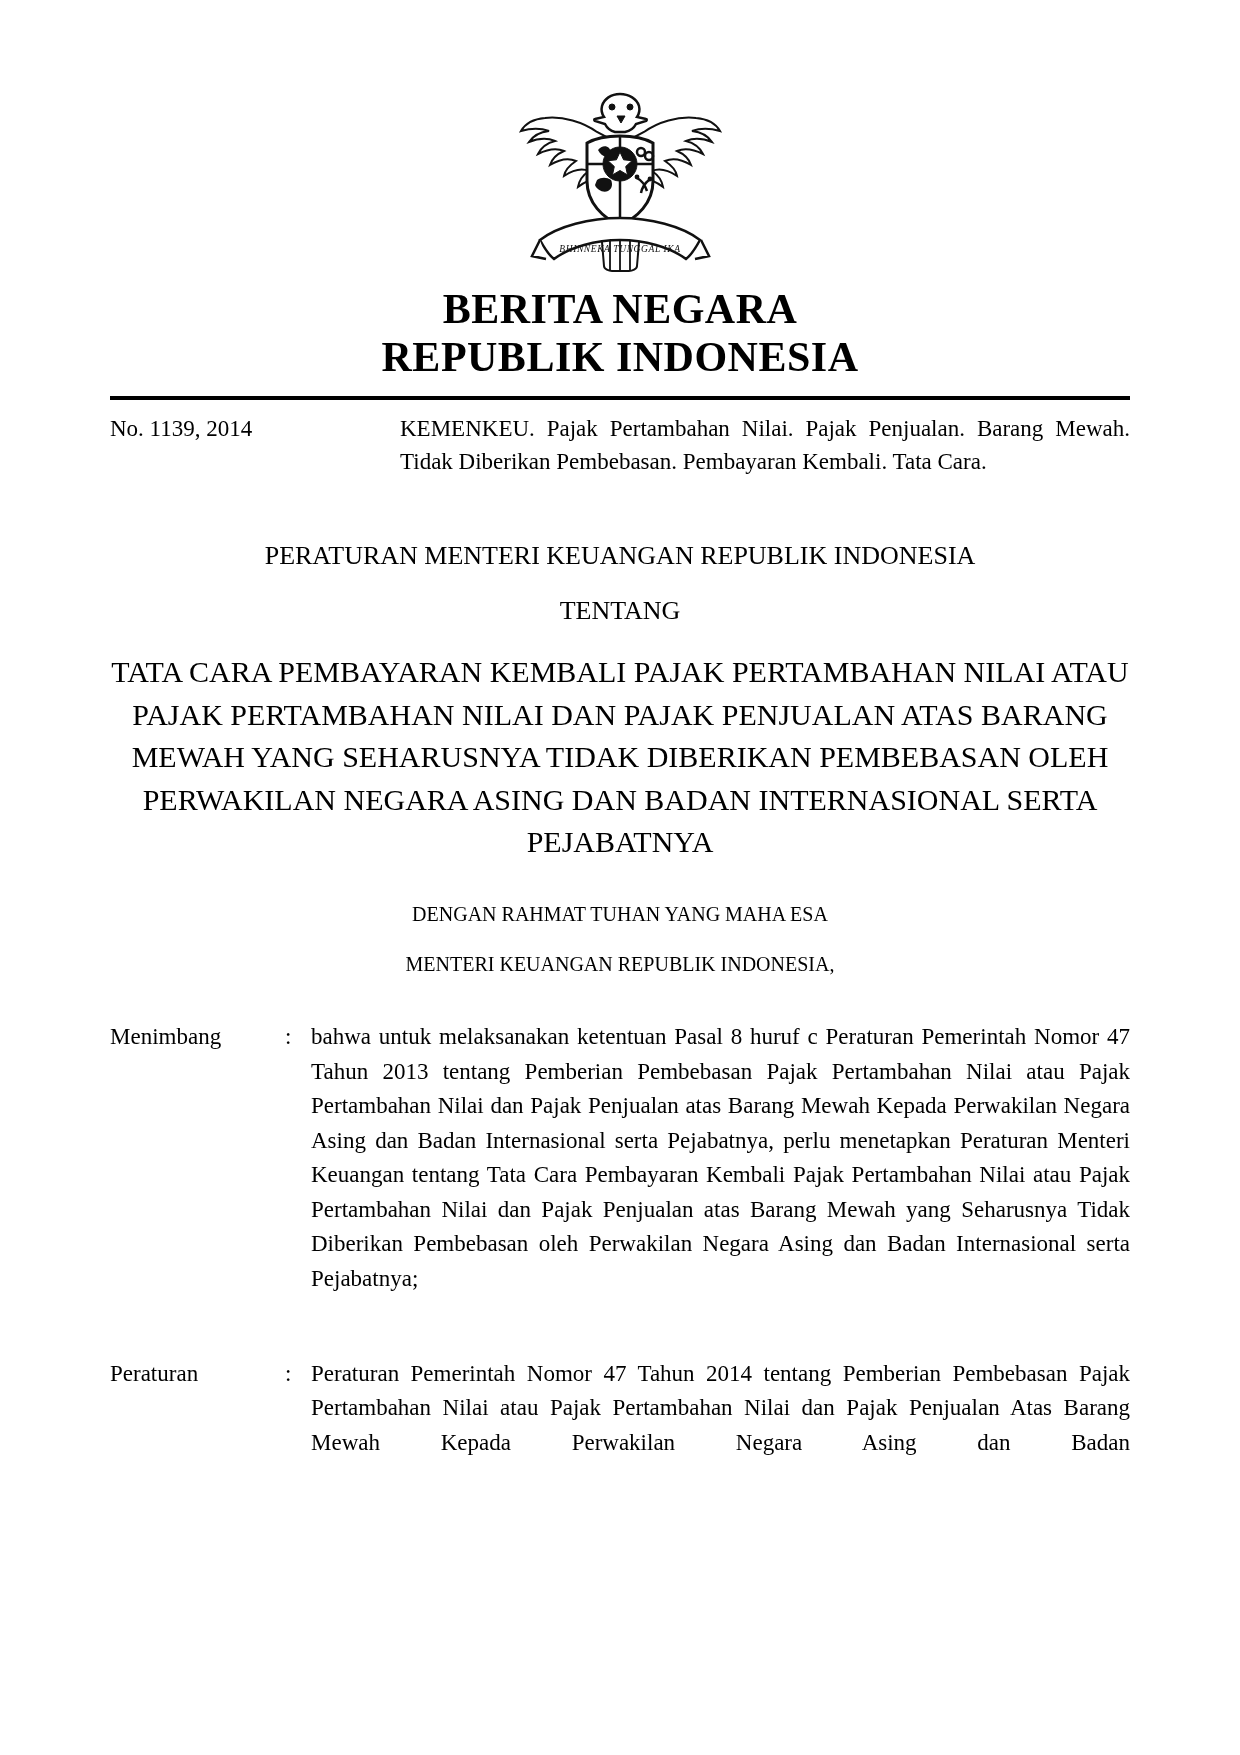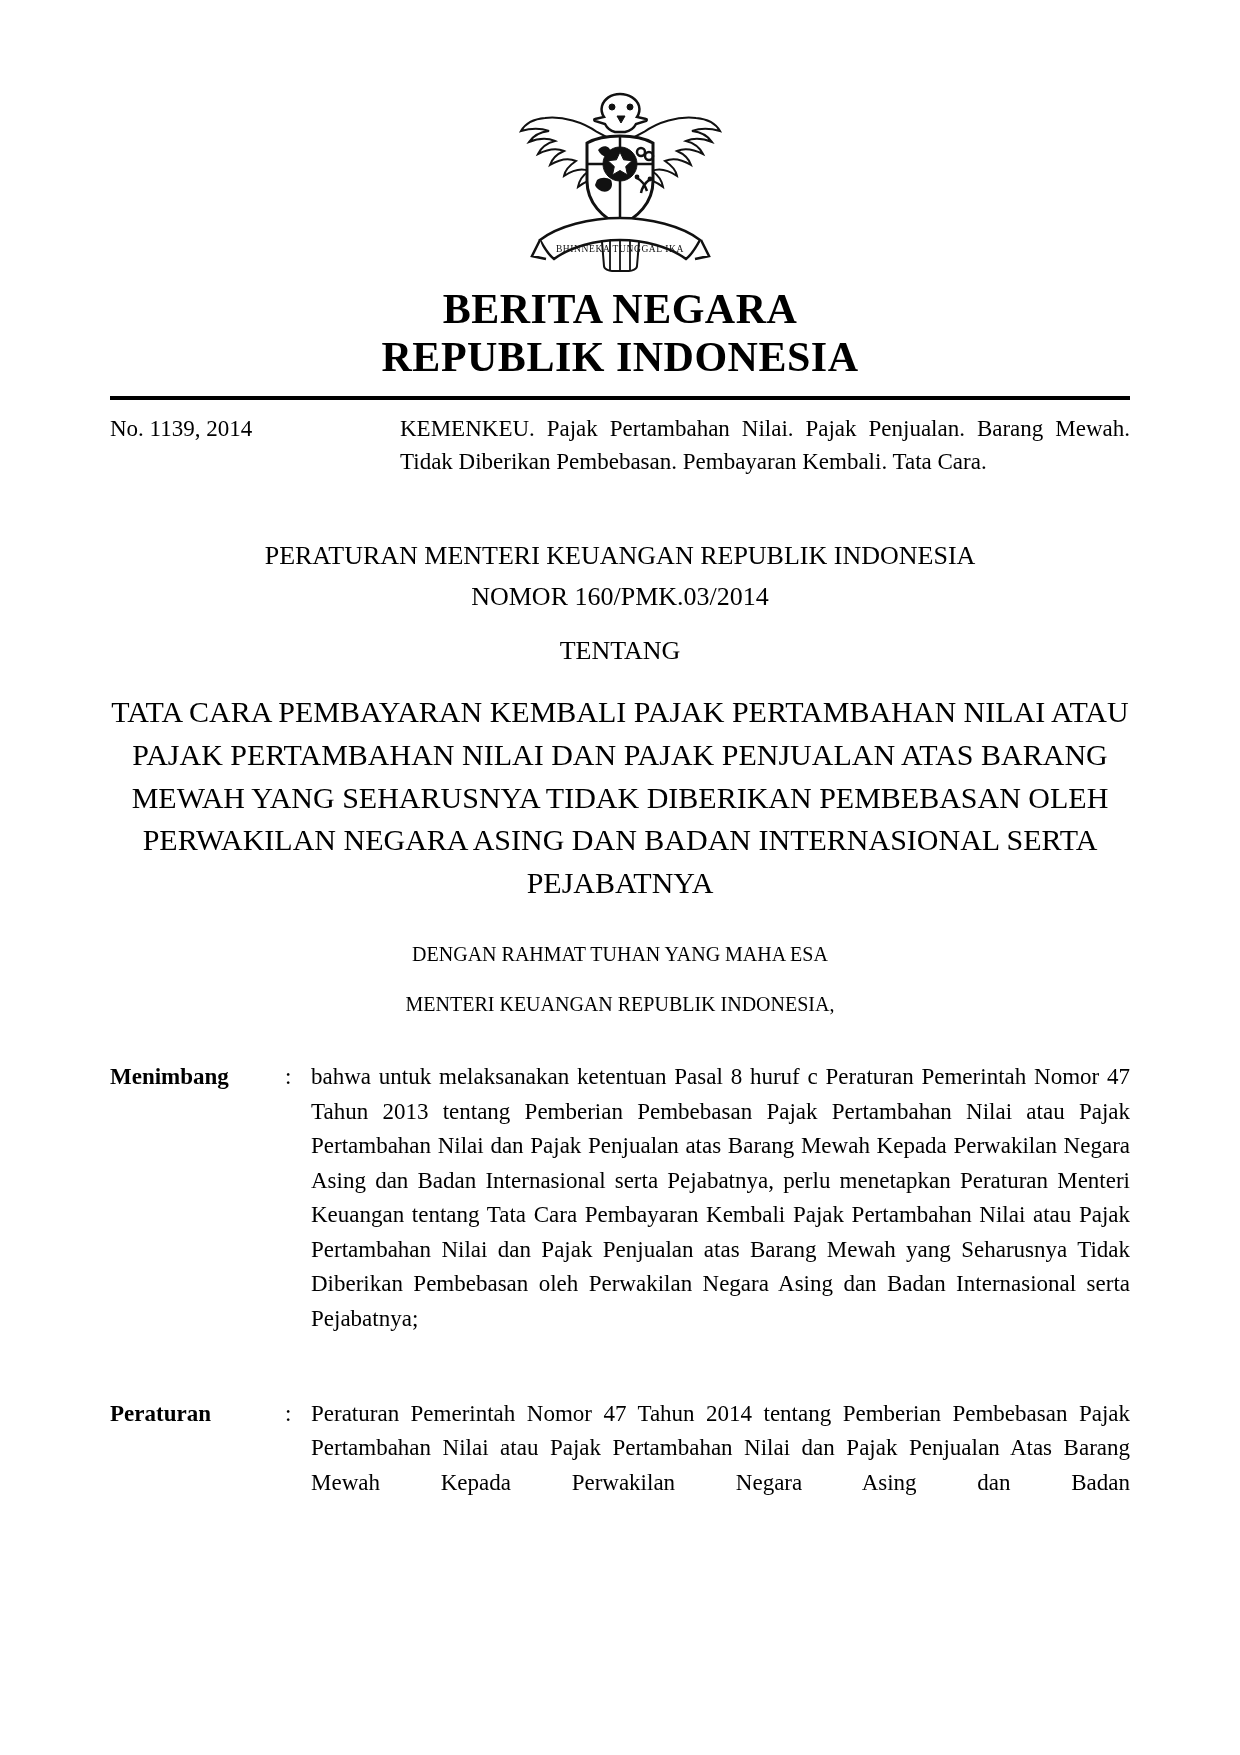--- a/index.html
+++ b/index.html
@@ -19,20 +19,21 @@
     box-sizing: border-box;
     padding: 70px 110px 40px 110px;
     position: relative;
   }
   .emblem-wrap {
     display: flex;
     justify-content: center;
     align-items: flex-end;
     margin-top: 10px;
     margin-bottom: 6px;
+    font-style: italic;
   }
   .emblem {
     width: 215px;
     height: 200px;
     display: block;
   }
   .masthead {
     text-align: center;
     font-family: "Liberation Serif", serif;
     font-weight: bold;
@@ -97,21 +98,20 @@
     font-size: 23px;
     line-height: 1.5;
   }
   .clause + .clause {
     margin-top: 26px;
   }
   .clause-label {
     flex: 0 0 175px;
     width: 175px;
     white-space: nowrap;
-    font-weight: bold;
   }
   .clause-colon {
     flex: 0 0 26px;
     width: 26px;
     text-align: left;
   }
   .clause-body {
     flex: 1 1 auto;
     text-align: justify;
     text-justify: inter-word;
@@ -185,21 +185,20 @@
 
   <hr class="rule">
 
   <div class="meta-row">
     <div class="meta-no">No. 1139, 2014</div>
     <div class="meta-subject">KEMENKEU. Pajak Pertambahan Nilai. Pajak Penjualan. Barang Mewah. Tidak Diberikan Pembebasan. Pembayaran Kembali. Tata Cara.</div>
   </div>
 
   <div class="title-block">
     <span class="l">PERATURAN MENTERI KEUANGAN REPUBLIK INDONESIA</span>
-    <span class="l">NOMOR 160/PMK.03/2014</span>
     <div class="gap-sm"></div>
     <span class="l">TENTANG</span>
   </div>
 
   <div class="caps-title">
     <span class="l">TATA CARA PEMBAYARAN KEMBALI PAJAK PERTAMBAHAN NILAI ATAU</span>
     <span class="l">PAJAK PERTAMBAHAN NILAI DAN PAJAK PENJUALAN ATAS BARANG</span>
     <span class="l">MEWAH YANG SEHARUSNYA TIDAK DIBERIKAN PEMBEBASAN OLEH</span>
     <span class="l">PERWAKILAN NEGARA ASING DAN BADAN INTERNASIONAL SERTA</span>
     <span class="l">PEJABATNYA</span>

